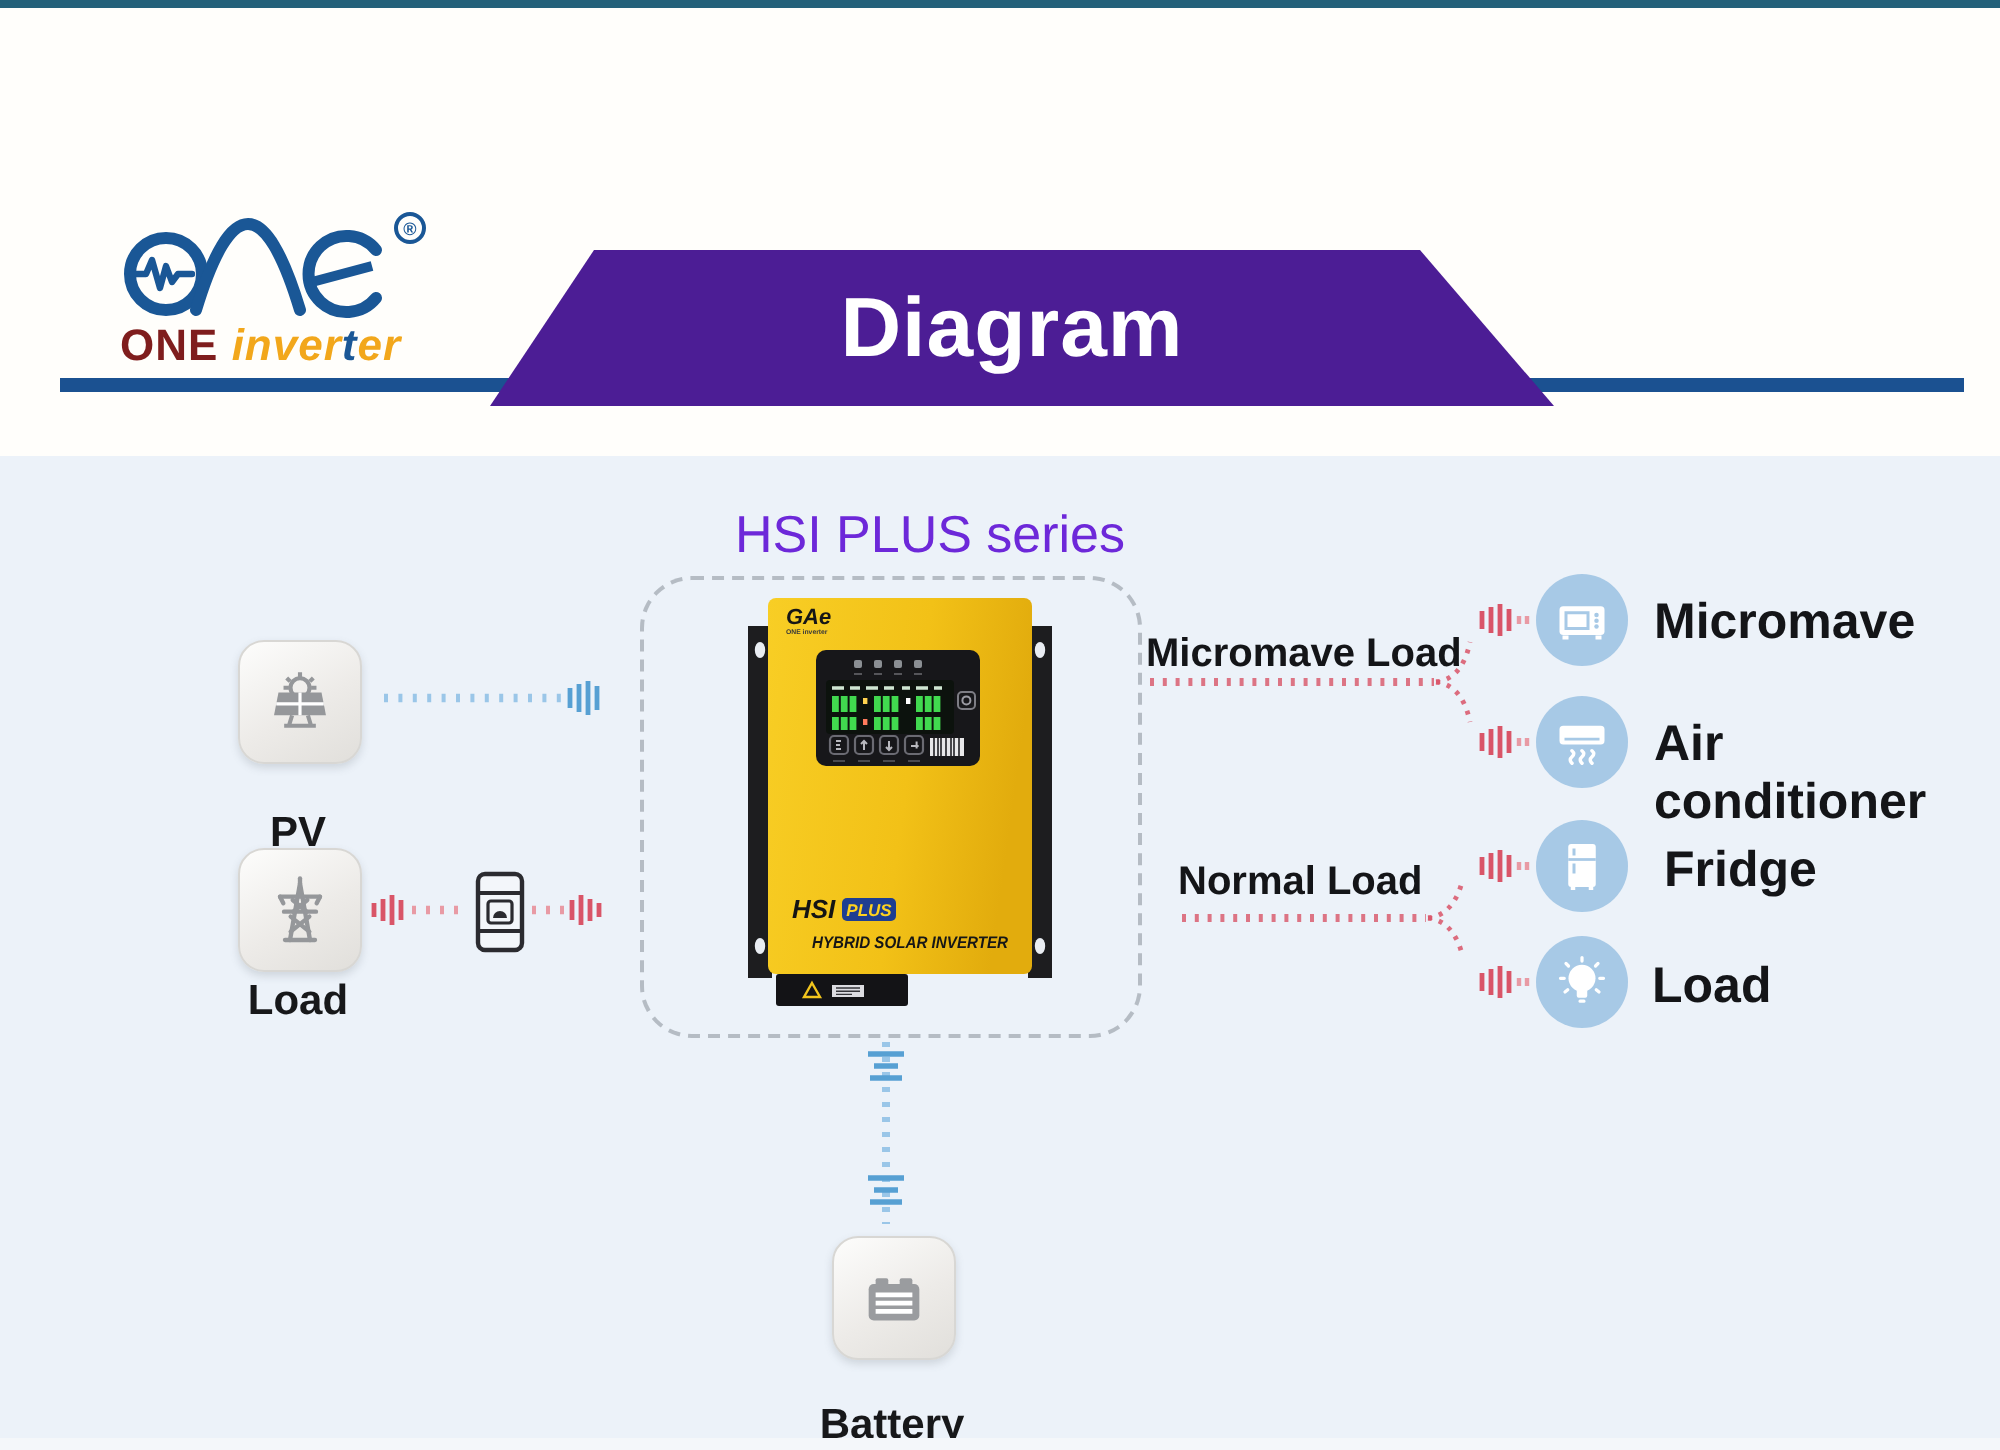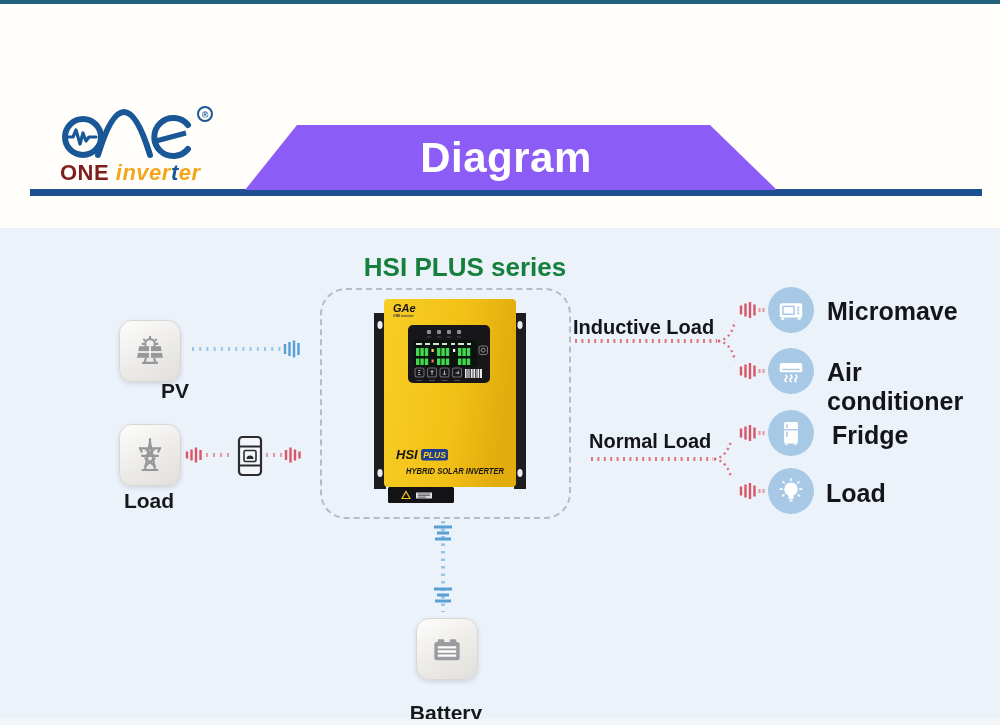--- a/index.html
+++ b/index.html
@@ -4,32 +4,32 @@
 <style>
   html,body{margin:0;padding:0;background:#dfe7ef;}
   .page{position:relative;width:1000px;height:725px;overflow:hidden;
         background:#ecf2f9;font-family:"Liberation Sans",sans-serif;}
   .abs{position:absolute;}
 
   
   .header{position:absolute;left:0;top:0;width:1000px;height:228px;background:#fffefb;}
   .topbar{position:absolute;left:0;top:0;width:1000px;height:4px;background:#24617a;}
   .underline{position:absolute;left:30px;top:189px;width:952px;height:7px;background:#1b5191;}
-  .banner{position:absolute;left:245px;top:125px;width:532px;height:65px;background:#8b5cf6;
+  .banner{position:absolute;left:245px;top:125px;width:532px;height:78px;background:#4c1d95;
           clip-path:polygon(52px 0,465px 0,100% 100%,0 100%);
           display:flex;align-items:center;justify-content:center;}
   .banner-title{color:#ffffff;font-size:42px;font-weight:800;letter-spacing:.5px;padding-right:10px;}
   .logo-words{position:absolute;left:60px;top:160px;font-size:22px;font-weight:800;letter-spacing:.5px;}
   .logo-one{color:#7f1d1d;}
   .logo-orange{color:#f2a71b;font-style:italic;margin-top:41px;}
   .logo-blue-t{color:#1a5796;font-style:italic;}
 
   
   .series-title{position:absolute;left:320px;top:252px;width:290px;text-align:center;
-                font-size:26px;font-weight:700;color:#15803d;}
+                font-size:26px;font-weight:400;color:#6d28d9;}
   .dashed-box{position:absolute;left:320px;top:288px;width:247px;height:227px;
               border:2px dashed #b5bcc4;border-radius:26px;}
   .card{position:absolute;width:60px;height:60px;border-radius:13px;
         background:linear-gradient(150deg,#fdfdfc,#edebe8 55%,#e1dfdb);
         border:1px solid #d8d7d4;box-shadow:0 2px 4px rgba(90,100,110,.20);
         display:flex;align-items:center;justify-content:center;}
   .card-label{position:absolute;font-weight:800;font-size:21px;color:#17181a;text-align:center;}
   .circle{position:absolute;width:46px;height:46px;border-radius:50%;background:#a7c9e6;
           display:flex;align-items:center;justify-content:center;}
   .app-label{position:absolute;font-weight:800;font-size:25px;color:#141518;}
@@ -211,21 +211,21 @@
     <svg width="38" height="38" viewBox="0 0 24 24">
       <g stroke="#95979a" fill="none" stroke-width="1.3">
         <circle cx="12" cy="7.5" r="3"></circle>
         <path d="M12,2.6 v1.6 M7.8,4.4 l1.1,1.1 M16.2,4.4 l-1.1,1.1 M6.8,7.5 h1.7 M15.5,7.5 h1.7"></path>
       </g>
       <path d="M5.2,9 h13.6 l1.4,7.2 H3.8 z" fill="#95979a"></path>
       <path d="M4.5,12.6 h15 M12,9 v7.2" stroke="#ffffff" stroke-width="1"></path>
       <path d="M9.5,16.2 8.5,19.5 M14.5,16.2 15.5,19.5 M7,19.5 h10" stroke="#95979a" stroke-width="1.3" fill="none"></path>
     </svg>
   </div>
-  <div class="card-label" style="left:109px;top:379px;width:80px;text-align:right;">PV</div>
+  <div class="card-label" style="left:109px;top:405px;width:80px;">PV</div>
 
   <div class="card" style="left:119px;top:424px;">
     <svg width="40" height="40" viewBox="0 0 24 24">
       <g stroke="#95979a" fill="none" stroke-width="1.3" stroke-linecap="round">
         <path d="M12,2.5 V4"></path>
         <path d="M9,21 L12,4 L15,21"></path>
         <path d="M6,8 H18 M7.2,12.5 H16.8"></path>
         <path d="M6,8 L7,10 M18,8 L17,10"></path>
         <path d="M9.8,9 L14,12.5 M14.2,9 L10,12.5"></path>
         <path d="M9.2,14 L14.8,18.5 M14.8,14 L9.2,18.5"></path>
@@ -238,21 +238,21 @@
   <div class="card" style="left:416px;top:618px;">
     <svg width="38" height="38" viewBox="0 0 24 24">
       <rect x="6.2" y="5.8" width="4" height="2.6" rx=".6" fill="#9a9c9f"></rect>
       <rect x="13.8" y="5.8" width="4" height="2.6" rx=".6" fill="#9a9c9f"></rect>
       <rect x="4" y="7.6" width="16" height="11.5" rx="1.6" fill="#9a9c9f"></rect>
       <path d="M6.2,11 h11.6 M6.2,13.6 h11.6 M6.2,16.2 h11.6" stroke="#ffffff" stroke-width="1.5"></path>
     </svg>
   </div>
   <div class="card-label" style="left:396px;top:681px;width:100px;margin-top:20px;">Battery</div>
 
-  <div class="load-label" style="left:573px;top:316px;">Inductive Load</div>
+  <div class="load-label" style="left:573px;top:316px;">Micromave Load</div>
   <div class="load-label" style="left:589px;top:430px;">Normal Load</div>
 
   <div class="circle" style="left:768px;top:287px;">
     <svg width="30" height="30" viewBox="0 0 24 24">
       <rect x="3" y="6.5" width="18" height="11.5" rx="1.5" fill="#ffffff"></rect>
       <rect x="5" y="8.5" width="10" height="7.5" fill="#a7c9e6"></rect>
       <rect x="6.2" y="9.7" width="7.6" height="5.1" fill="#ffffff"></rect>
       <circle cx="17.8" cy="10" r=".9" fill="#a7c9e6"></circle>
         <circle cx="17.8" cy="12.3" r=".9" fill="#a7c9e6"></circle>
         <circle cx="17.8" cy="14.6" r=".9" fill="#a7c9e6"></circle>

